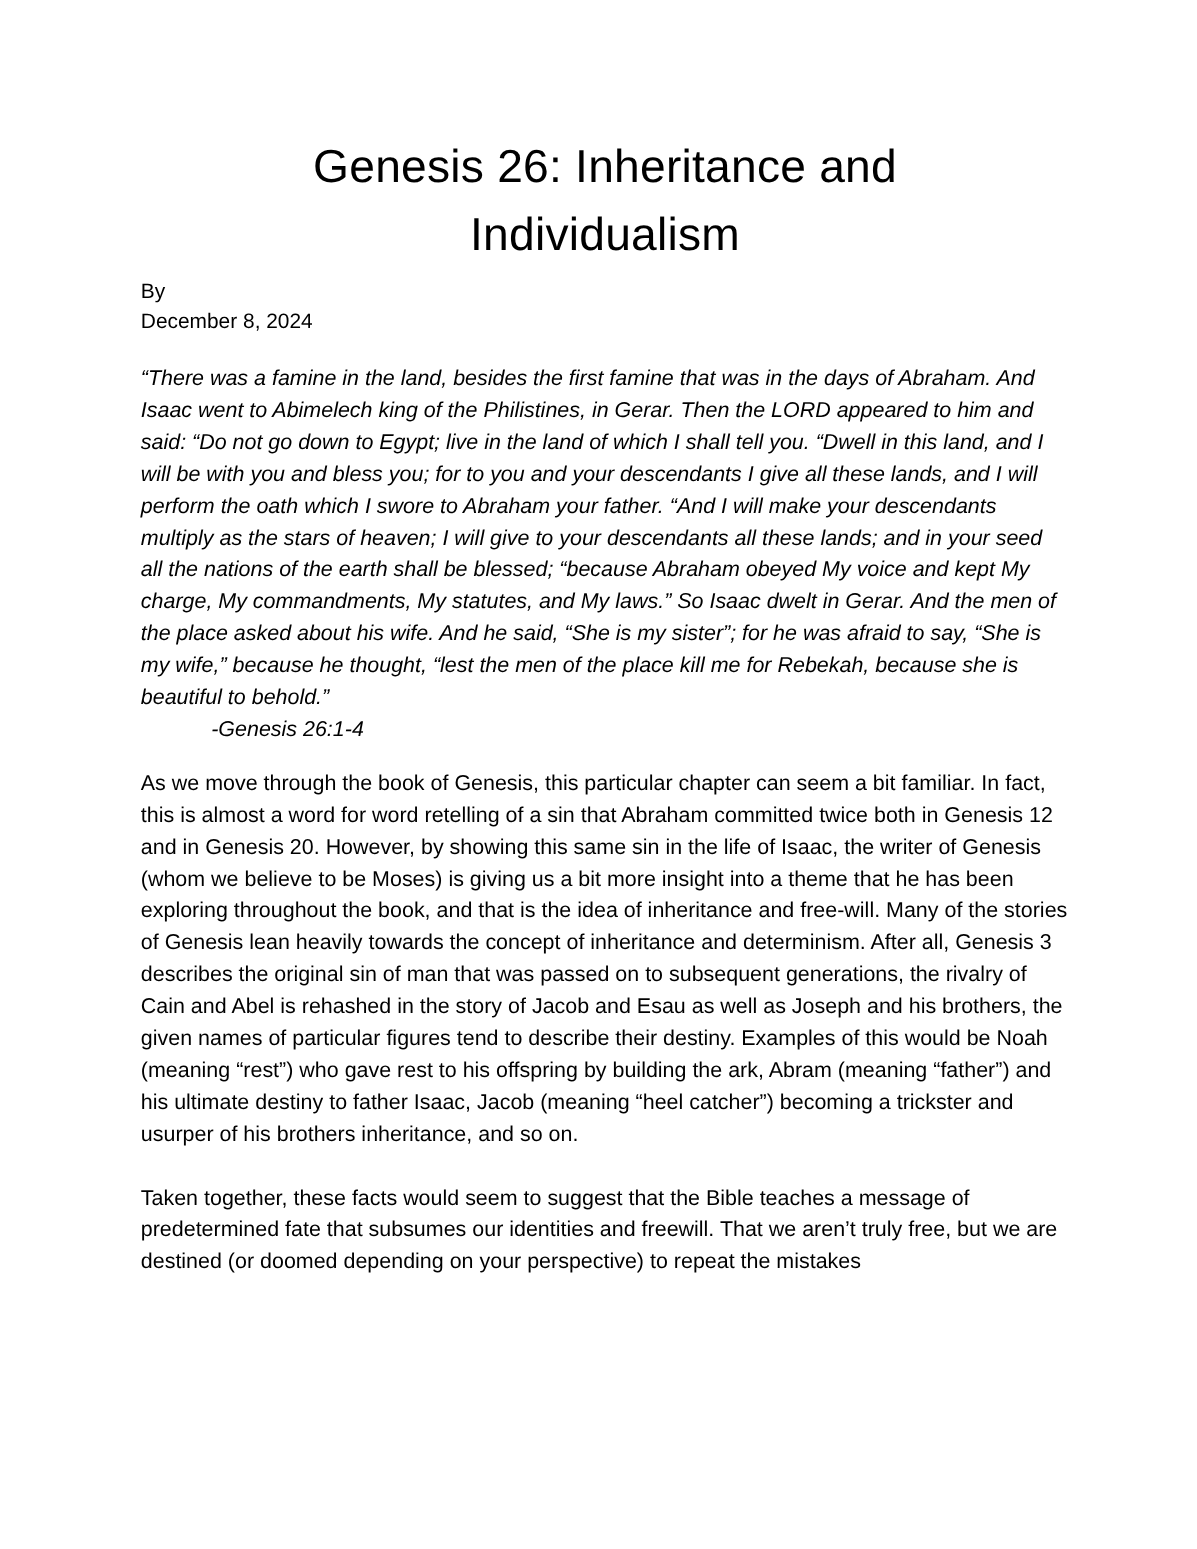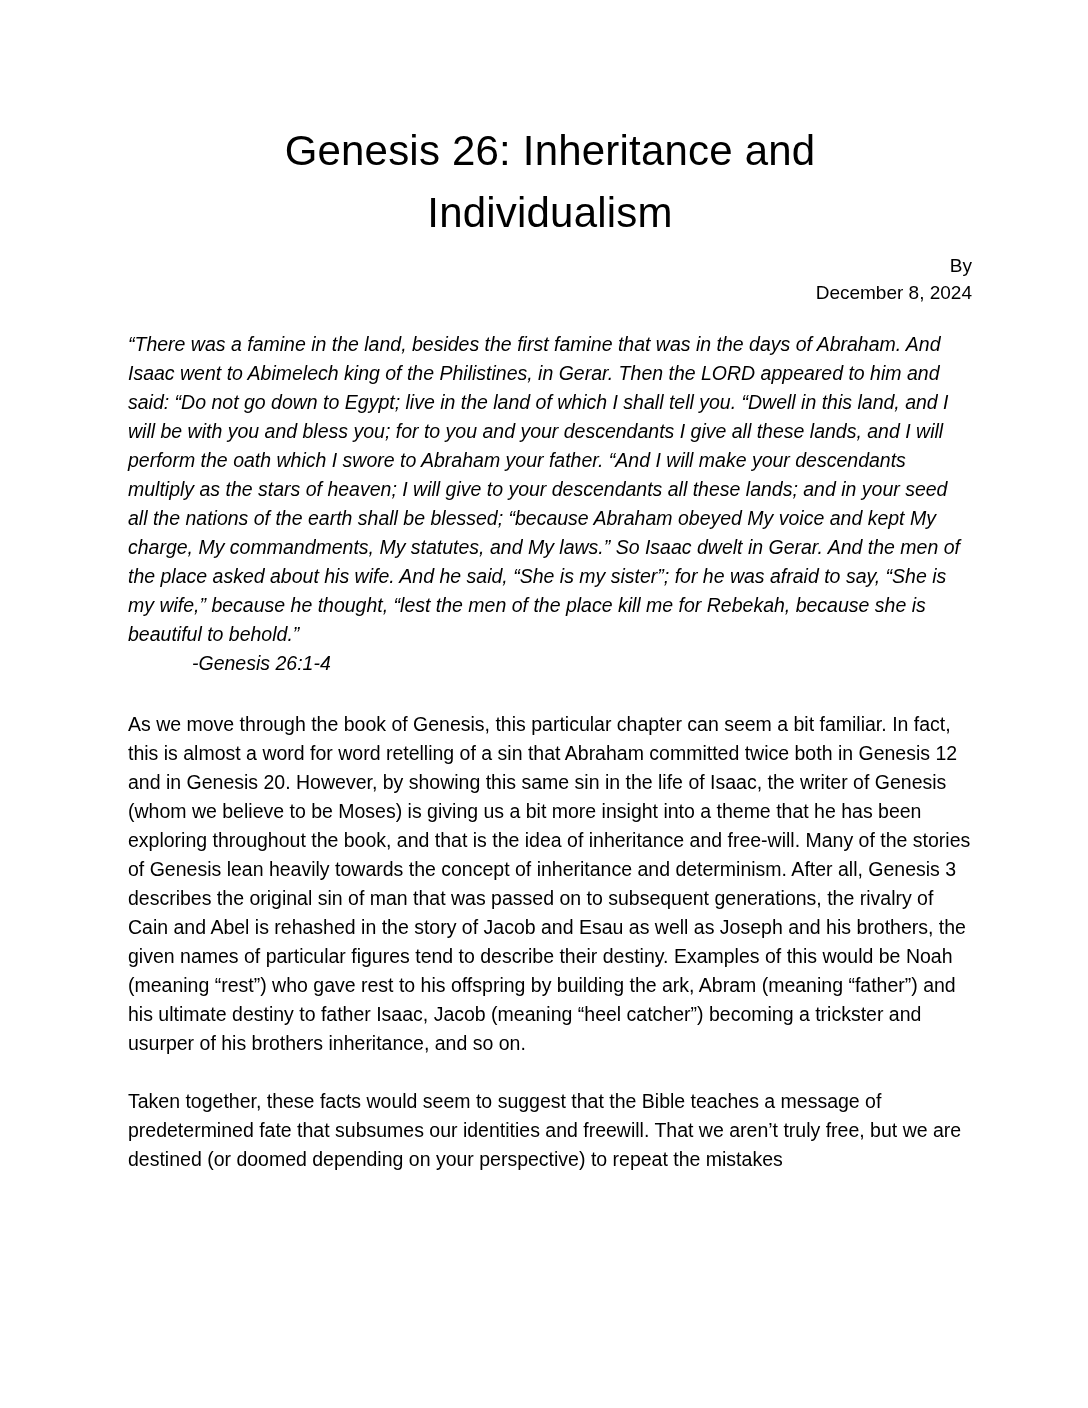--- a/index.html
+++ b/index.html
@@ -25,21 +25,21 @@
     margin: 0 auto;
     max-width: 740px;
     font-size: 42px;
     line-height: 62px;
     font-weight: 400;
     text-align: center;
     letter-spacing: 0.2px;
   }
   .byline {
     margin-top: 8px;
-    text-align: right;
+    text-align: left;
     font-size: 19px;
     line-height: 27px;
   }
   .quote-block {
     margin-top: 24px;
     font-style: italic;
   }
   .quote-text {
     margin: 0;
     font-size: 19.5px;
@@ -50,21 +50,21 @@
     padding-left: 64px;
     font-size: 19.5px;
     line-height: 29px;
   }
   .body-para {
     margin: 0;
     font-size: 19.5px;
     line-height: 29px;
   }
   .body-para.first {
-    margin-top: 32px;
+    margin-top: 20px;
   }
   .body-para.second {
     margin-top: 29px;
   }
 </style>
 </head>
 <body>
 
 <div class="page">
 

